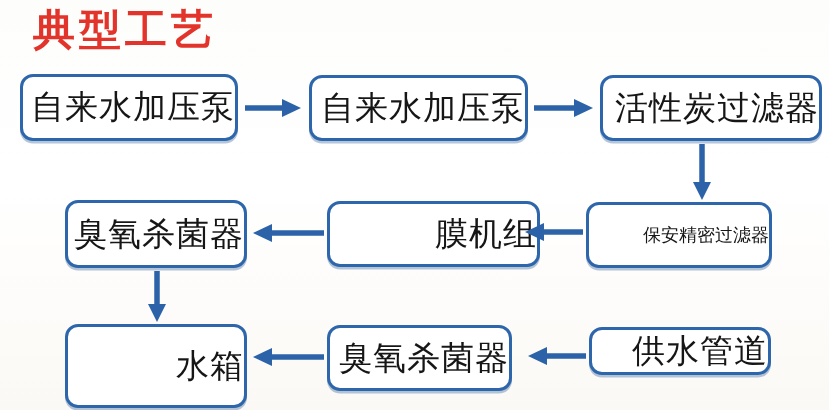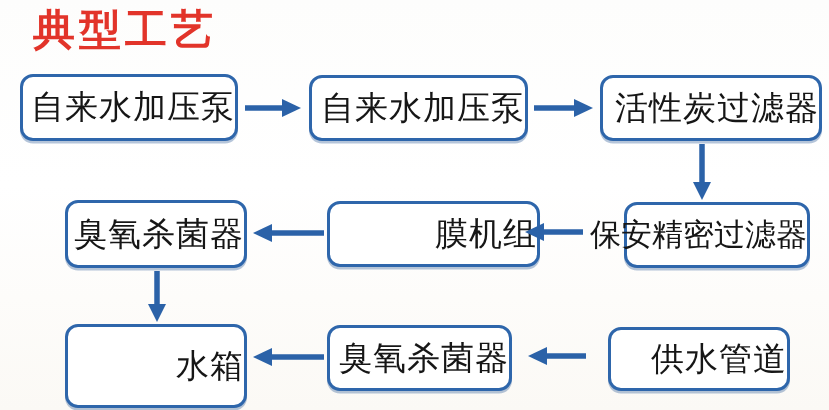--- a/index.html
+++ b/index.html
@@ -33,21 +33,21 @@
     border-radius: 13px;
     box-shadow: 0 2.5px 0 rgba(43, 90, 150, 0.35);
     display: flex;
     align-items: center;
     justify-content: flex-end;
     color: var(--text);
     font-size: 33px;
     letter-spacing: 1px;
     white-space: nowrap;
   }
-  .node.small-text { font-size: 31px; letter-spacing: 0; margin-left: 38px; }
+  .node.small-text { font-size: 18px; letter-spacing: 0; }
   #connectors {
     position: absolute;
     left: 0; top: 0;
     width: 829px; height: 410px;
     pointer-events: none;
   }
   #connectors .shaft { stroke: var(--arrow); stroke-width: 5.5; fill: none; }
   #connectors .head  { fill: var(--arrow); stroke: none; }
 </style>
 </head>
@@ -76,21 +76,21 @@
   <div class="node" style="left:65px;  top:200px; width:182px; height:68px;">
     <span>臭氧杀菌器</span>
   </div>
 
   <div class="node" style="left:65px;  top:324px; width:182px; height:84px;">
     <span>水箱</span>
   </div>
   <div class="node" style="left:327px; top:325px; width:185px; height:66px;">
     <span>臭氧杀菌器</span>
   </div>
-  <div class="node" style="left:608px; top:327px; width:182px; height:64px;">
+  <div class="node" style="left:589px; top:327px; width:182px; height:48px;">
     <span>供水管道</span>
   </div>
 
   <svg id="connectors" viewBox="0 0 829 410" xmlns="http://www.w3.org/2000/svg">
 
     <g>
       <line class="shaft" x1="245" y1="108" x2="283" y2="108"></line>
       <polygon class="head" points="282,99 301,108 282,117"></polygon>
     </g>
 

